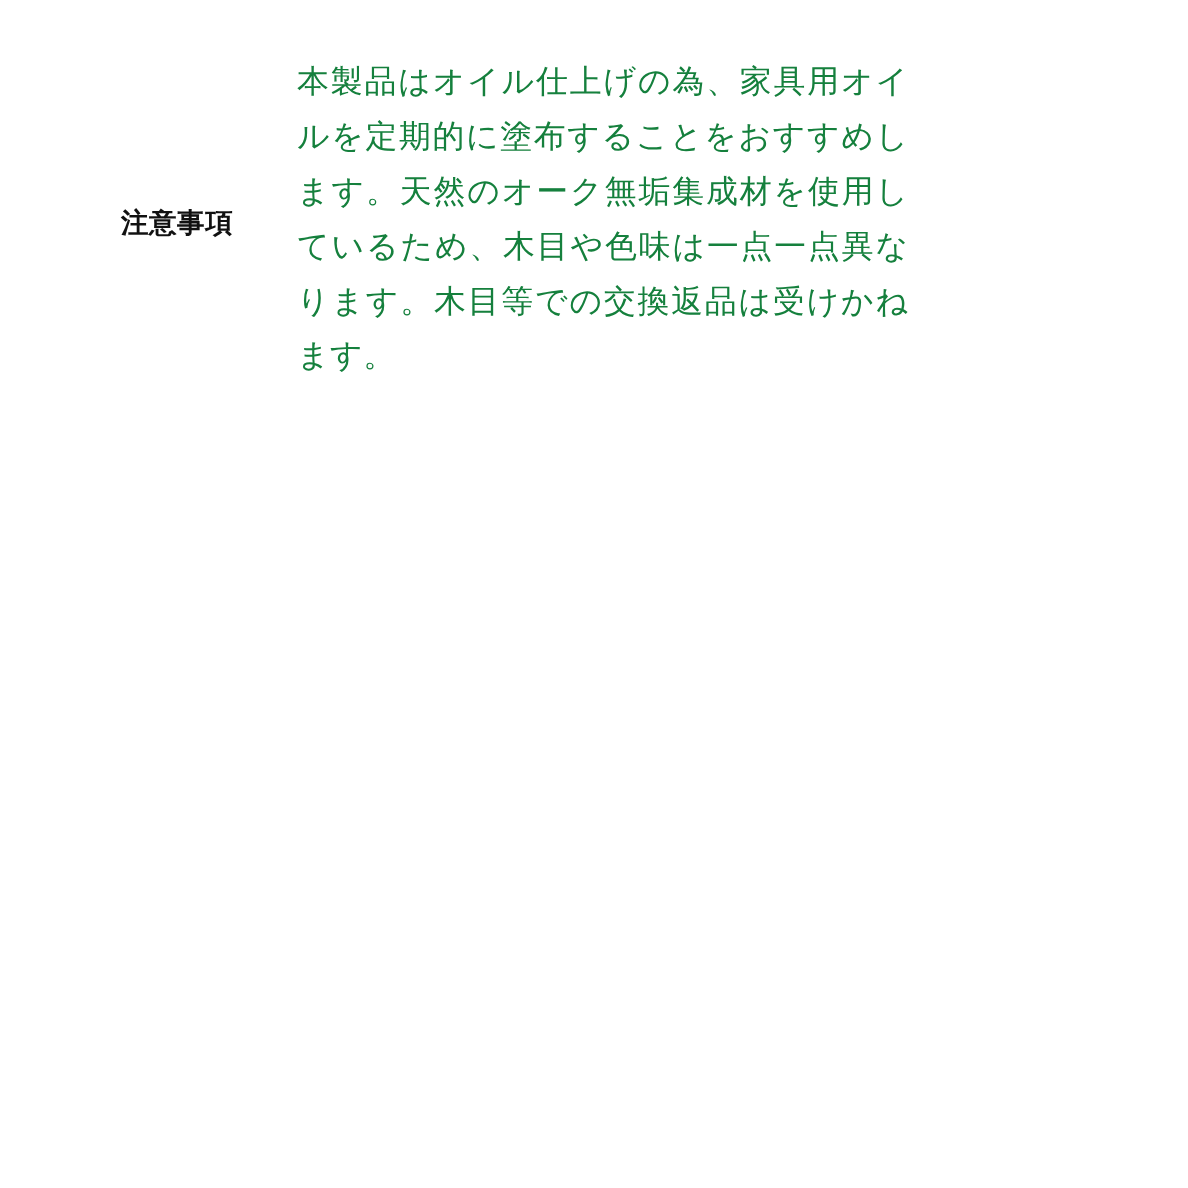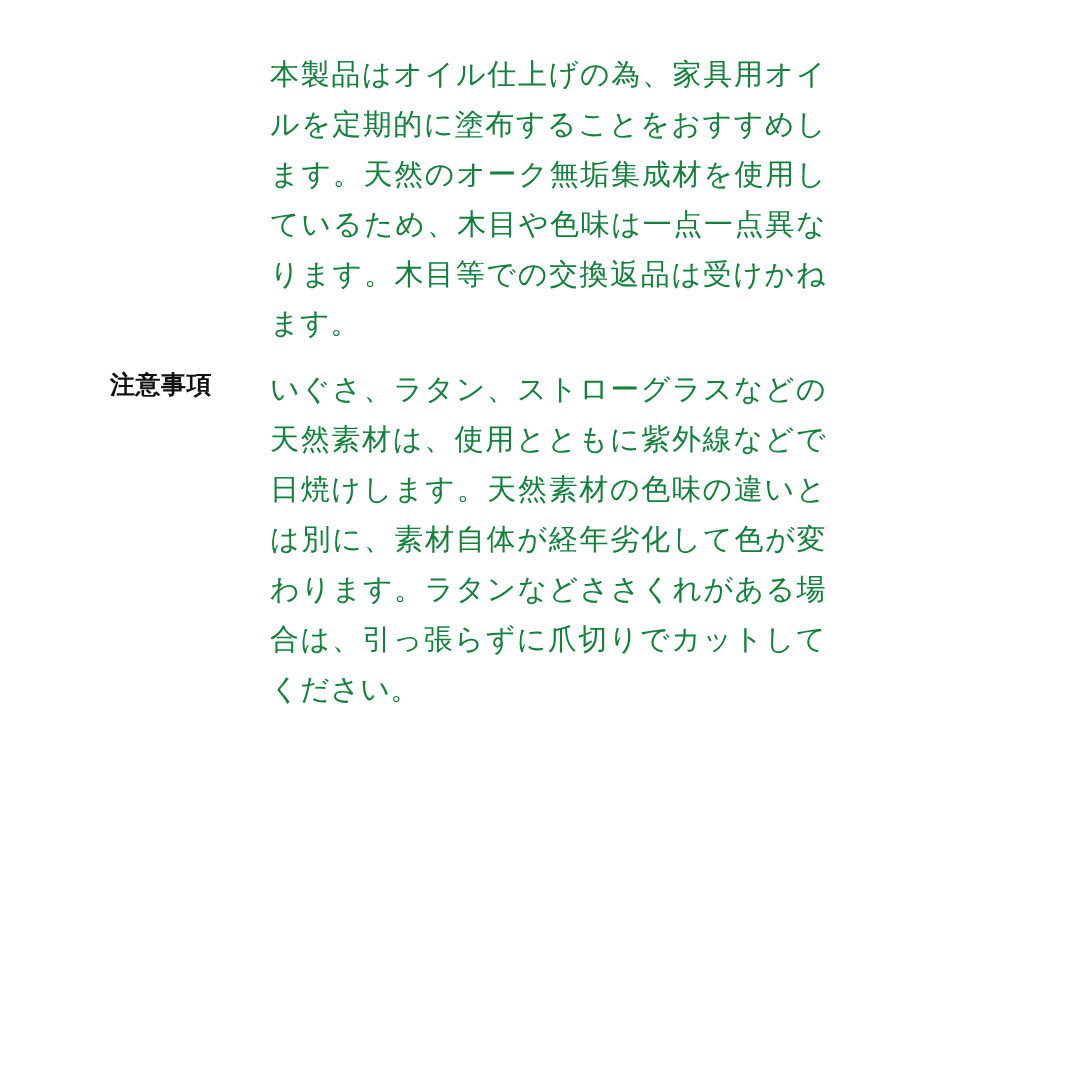--- a/index.html
+++ b/index.html
@@ -56,16 +56,15 @@
   }
 </style>
 </head>
 <body>
 
 <div class="page">
   <div class="spec-row">
     <div class="spec-label">注意事項</div>
     <div class="spec-body">
       <p class="para">本製品はオイル仕上げの為、家具用オイルを定期的に塗布することをおすすめします。天然のオーク無垢集成材を使用しているため、木目や色味は一点一点異なります。木目等での交換返品は受けかねます。</p>
-      <p class="para">いぐさ、ラタン、ストローグラスなどの天然素材は、使用とともに紫外線などで日焼けします。天然素材の色味の違いとは別に、素材自体が経年劣化して色が変わります。ラタンなどささくれがある場合は、引っ張らずに爪切りでカットしてください。</p>
     </div>
   </div>
 </div>
 
 </body></html>

